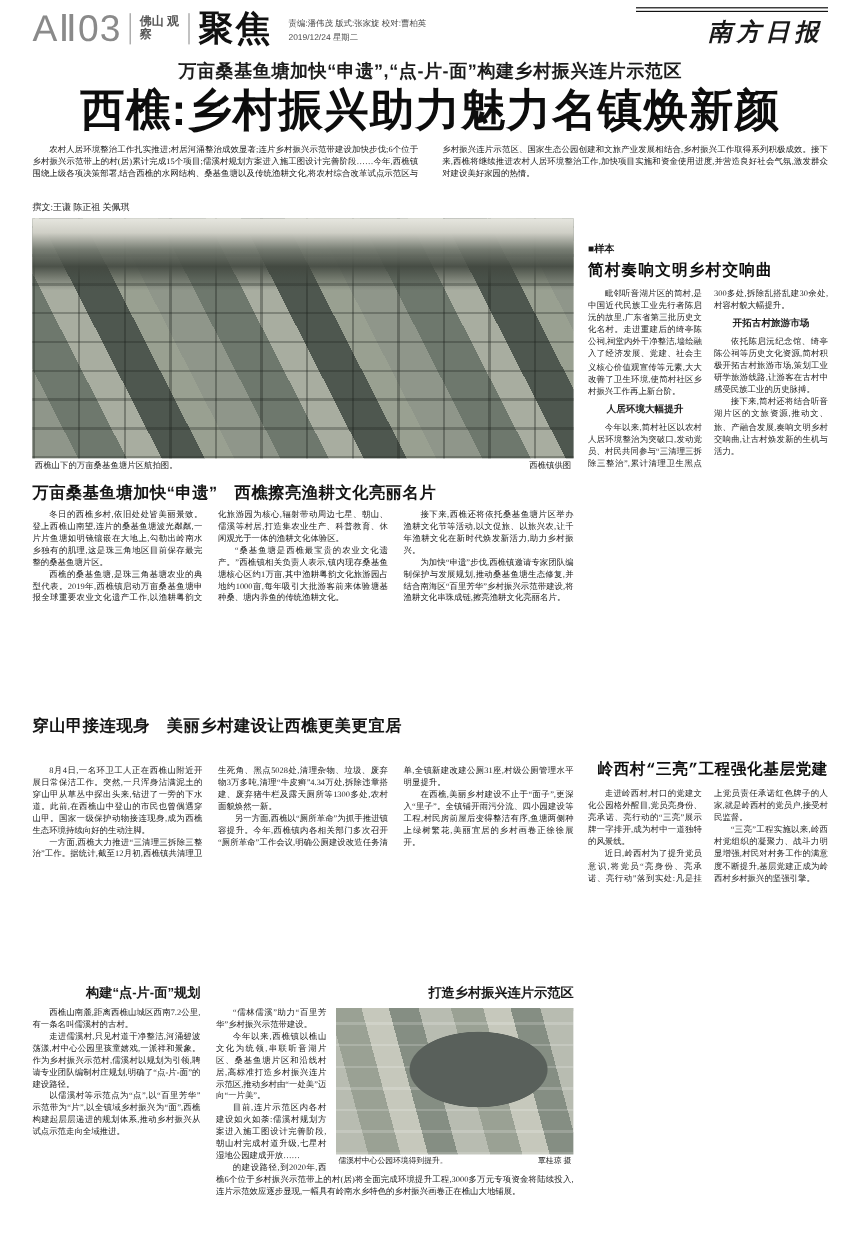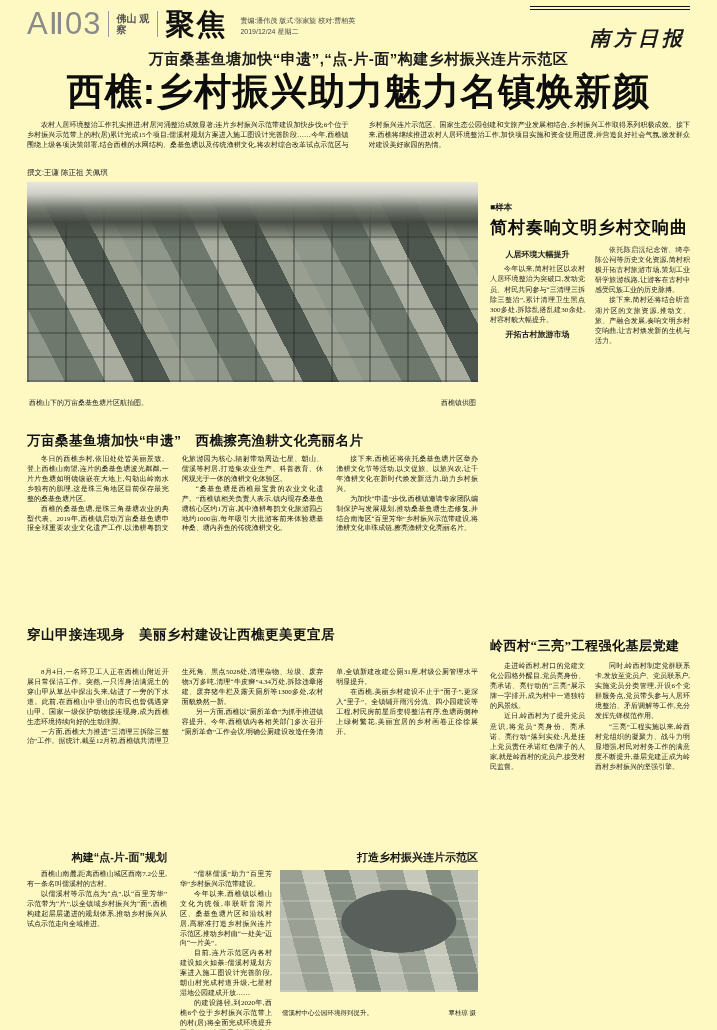--- a/index.html
+++ b/index.html
@@ -1,50 +1,50 @@
 <!DOCTYPE html>
 <html lang="zh"><head>
 <meta charset="utf-8">
 <style>
   * { margin:0; padding:0; box-sizing:border-box; }
   html,body { background:#e9e9e6; }
   .page{
-    width:717px; height:1030px; margin:0 auto; background:#fef9c3; color:#191919;
+    width:717px; height:1030px; margin:0 auto; background:#ffffff; color:#191919;
     font-family:"Liberation Serif","DejaVu Serif",serif;
     padding:6px 27px 0 27px; overflow:hidden; position:relative;
   }
   
   .hdr{ display:flex; justify-content:space-between; align-items:flex-start; height:40px; }
   .hdr-left{ display:flex; align-items:center; gap:7px; }
   .pagecode{ font-family:"Liberation Sans","DejaVu Sans",sans-serif; font-size:31px; font-weight:400; color:#8a8a8a; letter-spacing:1px; line-height:36px;}
   .vline{ width:1px; height:26px; background:#9a9a9a; }
   .sec-small{ width:34px; font-size:10px; font-weight:bold; color:#555; line-height:1.15; font-family:"Liberation Sans",sans-serif;}
   .sec-big{ font-size:29px; font-weight:900; color:#111; letter-spacing:2px; font-family:"Liberation Sans",sans-serif; line-height:34px;}
   .credits{ font-size:7px; color:#444; line-height:1.6; margin-left:6px; padding-top:4px; font-family:"Liberation Sans",sans-serif;}
-  .masthead{ border-top:4px double #111; padding:15px 4px 0 60px; font-size:20px; font-weight:bold; font-style:italic; letter-spacing:4px; font-family:"Liberation Serif",serif; }
+  .masthead{ border-top:4px double #111; padding:3px 4px 0 60px; font-size:20px; font-weight:bold; font-style:italic; letter-spacing:4px; font-family:"Liberation Serif",serif; }
   
   .kicker{ text-align:center; font-size:15px; font-weight:bold; letter-spacing:.5px; margin-top:4px; font-family:"Liberation Sans",sans-serif; color:#1c1c1c;}
   .main-title{ text-align:center; font-size:37px; font-weight:900; letter-spacing:1px; line-height:1.1; margin:3px 0 8px; font-family:"Liberation Sans","DejaVu Sans",sans-serif; color:#0d0d0d;}
   .lead{ column-count:2; column-gap:20px; font-size:7.5px; line-height:1.5; height:44px; overflow:hidden; text-align:justify;}
   .lead p{ text-indent:2em; }
   .byline{ text-align:left; font-size:7.5px; color:#222; margin:3px 2px 4px 0; }
   
   .content{ display:flex; gap:12px; }
   .left{ width:451px; }
   .sidebar{ flex:1; padding-top:20px; }
   
   .photo-main{
     height:200px; width:100%;
     background:
       linear-gradient(180deg,#e6e6df 0px,#cfcfc6 12px,rgba(118,124,114,.95) 26px,rgba(66,72,64,.9) 40px,rgba(0,0,0,0) 60px),
       repeating-linear-gradient(90deg, rgba(30,35,30,.35) 0 2px, rgba(0,0,0,0) 2px 38px),
       repeating-linear-gradient(0deg, rgba(30,35,30,.3) 0 2px, rgba(0,0,0,0) 2px 24px),
       repeating-linear-gradient(63deg,#8f968a 0 34px,#6e786d 34px 70px,#a8ada0 70px 96px,#4e574f 96px 128px,#99a091 128px 150px);
   }
-  .cap-row{ display:flex; justify-content:space-between; font-size:7px; line-height:1.6; padding:16px 2px; color:#222;}
+  .cap-row{ display:flex; justify-content:space-between; font-size:7px; line-height:1.6; padding:1px 2px; color:#222;}
   .art h3{ text-align:left; font-size:13.5px; font-weight:bold; letter-spacing:.5px; margin:7px 0 5px; font-family:"Liberation Sans",sans-serif; color:#141414;}
   .cols3{ column-count:3; column-gap:13px; }
   .body-txt{ font-size:7px; line-height:1.42; text-align:justify; overflow:hidden;}
   .body-txt p{ text-indent:2em; }
   .b1{ height:164px; }
   .b2{ height:176px;margin-top:24px; }
   .bottom-row{ display:flex; gap:13px; margin-top:2px;}
   .art3{ width:140px; }
   .art4{ flex:1; }
   .bottom-row h4{ text-align:right; font-size:11px; font-weight:bold; margin:4px 0 5px; font-family:"Liberation Sans",sans-serif;}
@@ -54,22 +54,22 @@
   .photo-bottom{
     height:122px; width:100%;
     background:
       radial-gradient(ellipse 95px 52px at 60% 42%, #59605b 0 60%, rgba(0,0,0,0) 61%),
       repeating-linear-gradient(0deg, rgba(255,255,255,.18) 0 2px, rgba(0,0,0,0) 2px 18px),
       repeating-linear-gradient(75deg,#b8bcb1 0 26px,#9aa194 26px 52px,#c6c8bc 52px 74px,#858e83 74px 98px);
   }
   .cap-row.small{ font-size:6.5px; }
   
   .tag{ font-size:8.5px; font-weight:bold; font-family:"Liberation Sans",sans-serif; }
-  .sb-title1{ font-size:17px; font-weight:900; letter-spacing:1px; margin:2px 0 6px; font-family:"Liberation Sans",sans-serif; color:#0f0f0f;}
-  .sb-title2{ font-size:13px; font-weight:900; letter-spacing:.5px; margin:10px 0 6px; font-family:Liberation Serif, serif; color:#0f0f0f;}
+  .sb-title1{ font-size:13px; font-weight:900; letter-spacing:1px; margin:2px 0 6px; font-family:"Liberation Sans",sans-serif; color:#0f0f0f;}
+  .sb-title2{ font-size:13px; font-weight:900; letter-spacing:.5px; margin:10px 0 6px; font-family:Liberation Mono, monospace; color:#0f0f0f;text-align:right;}
   .cols2{ column-count:2; column-gap:10px; }
   .sb-body{ font-size:7px; line-height:1.45; text-align:justify; overflow:hidden; color:#1d1d1d;}
   .sb1{ height:382px; }
   .sb2{ height:326px; }
   .sb-body p{ text-indent:2em; }
   .sb-body p.subhead{ text-indent:0; text-align:center; font-weight:bold; font-size:8px; margin:4px 0; font-family:"Liberation Sans",sans-serif;}
 </style>
 </head>
 <body>
 
@@ -126,20 +126,21 @@
             <p>另一方面,西樵以“厕所革命”为抓手推进镇容提升。今年,西樵镇内各相关部门多次召开“厕所革命”工作会议,明确公厕建设改造任务清单,全镇新建改建公厕31座,村级公厕管理水平明显提升。</p>
             <p>在西樵,美丽乡村建设不止于“面子”,更深入“里子”。全镇铺开雨污分流、四小园建设等工程,村民房前屋后变得整洁有序,鱼塘两侧种上绿树繁花,美丽宜居的乡村画卷正徐徐展开。</p>
           </div>
       </div>
 
       <div class="bottom-row">
         <div class="art3">
           <h4>构建“点-片-面”规划</h4>
           <div class="body-txt b3">
               <p>西樵山南麓,距离西樵山城区西南7.2公里,有一条名叫儒溪村的古村。</p>
+              <p>走进儒溪村,只见村道干净整洁,河涌碧波荡漾,村中心公园里孩童嬉戏,一派祥和景象。作为乡村振兴示范村,儒溪村以规划为引领,聘请专业团队编制村庄规划,明确了“点-片-面”的建设路径。</p>
               <p>以儒溪村等示范点为“点”,以“百里芳华”示范带为“片”,以全镇域乡村振兴为“面”,西樵构建起层层递进的规划体系,推动乡村振兴从试点示范走向全域推进。</p>
             </div>
         </div>
         <div class="art4">
           <h4>打造乡村振兴连片示范区</h4>
           <div class="body-txt b4">
             <div class="fig-bottom">
               <div class="photo-bottom"></div>
               <div class="cap-row small">
                 <span>儒溪村中心公园环境得到提升。</span>
@@ -155,30 +156,30 @@
           </div>
         </div>
       </div>
 
     </div>
 
     <div class="sidebar">
       <div class="tag">■样本</div>
       <div class="sb-title1">简村奏响文明乡村交响曲</div>
       <div class="sb-body cols2 sb1">
+          <p>毗邻听音湖片区的简村,是中国近代民族工业先行者陈启沅的故里,广东省第三批历史文化名村。走进重建后的绮亭陈公祠,祠堂内外干净整洁,墙绘融入了经济发展、党建、社会主义核心价值观宣传等元素,大大改善了卫生环境,使简村社区乡村振兴工作再上新台阶。</p>
           <p class="subhead">人居环境大幅提升</p>
           <p>今年以来,简村社区以农村人居环境整治为突破口,发动党员、村民共同参与“三清理三拆除三整治”,累计清理卫生黑点300多处,拆除乱搭乱建30余处,村容村貌大幅提升。</p>
           <p class="subhead">开拓古村旅游市场</p>
           <p>依托陈启沅纪念馆、绮亭陈公祠等历史文化资源,简村积极开拓古村旅游市场,策划工业研学旅游线路,让游客在古村中感受民族工业的历史脉搏。</p>
           <p>接下来,简村还将结合听音湖片区的文旅资源,推动文、旅、产融合发展,奏响文明乡村交响曲,让古村焕发新的生机与活力。</p>
         </div>
 
       <div class="sb-title2">岭西村“三亮”工程强化基层党建</div>
       <div class="sb-body cols2 sb2">
           <p>走进岭西村,村口的党建文化公园格外醒目,党员亮身份、亮承诺、亮行动的“三亮”展示牌一字排开,成为村中一道独特的风景线。</p>
           <p>近日,岭西村为了提升党员意识,将党员“亮身份、亮承诺、亮行动”落到实处:凡是挂上党员责任承诺红色牌子的人家,就是岭西村的党员户,接受村民监督。</p>
-          <p>同时,岭西村制定党群联系卡,发放至党员户、党员联系户,实施党员分类管理,开设6个党群服务点,党员带头参与人居环境整治、矛盾调解等工作,充分发挥先锋模范作用。</p>
           <p>“三亮”工程实施以来,岭西村党组织的凝聚力、战斗力明显增强,村民对村务工作的满意度不断提升,基层党建正成为岭西村乡村振兴的坚强引擎。</p>
         </div>
     </div>
 
   </div>
 </div>
 
 </body></html>

